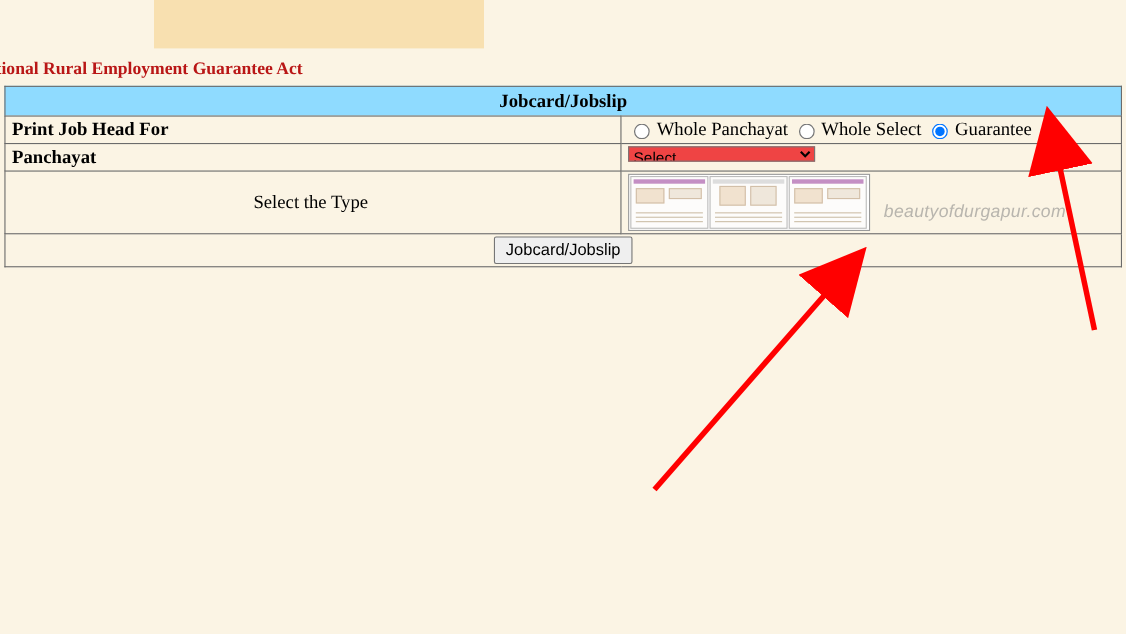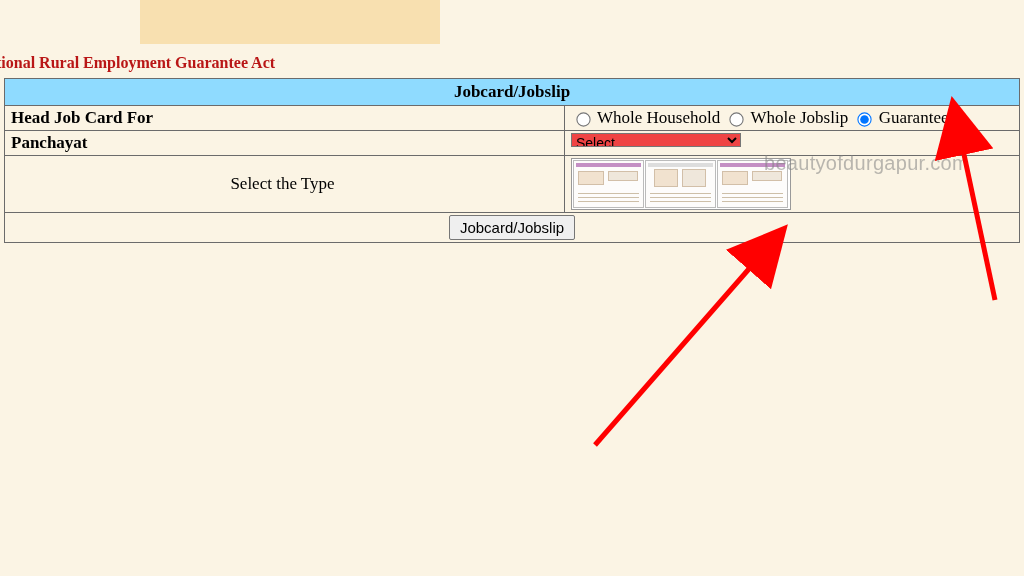--- a/index.html
+++ b/index.html
@@ -113,26 +113,27 @@
     font-size: 15px;
     padding: 3px 10px;
     background: #efefef;
     border: 1px solid #767676;
     border-radius: 2px;
     cursor: pointer;
   }
   .watermark {
     position: absolute;
     right: 55px;
-    top: 152px;
+    top: 184px;
     color: rgba(130,130,130,0.55);
     font-family: Arial, sans-serif;
-    font-size: 20px;
+    font-size: 16px;
     letter-spacing: 0.3px;
     pointer-events: none;
+    font-style: italic;
   }
   svg.arrows {
     position: absolute;
     top: 0; left: 0;
     width: 1024px; height: 576px;
     pointer-events: none;
   }
 </style>
 </head>
 <body>
@@ -141,29 +142,29 @@
   <div class="peach-block"></div>
 </div>
 
 <div class="act-title">tional Rural Employment Guarantee Act</div>
 
 <div class="header-bar">Jobcard/Jobslip</div>
 
 <table class="form-table">
   <tbody>
       <tr>
-    <td class="label-cell">Head Job Card For</td>
+    <td class="label-cell">Print Job Head For</td>
     <td class="radio-row">
       <label>
         <input type="radio" name="pf" style="">
-        <span>Whole Household</span>
+        <span>Whole Panchayat</span>
       </label>
       <label>
         <input type="radio" name="pf" style="">
-        <span>Whole Jobslip</span>
+        <span>Whole Select</span>
       </label>
       <label>
         <input type="radio" name="pf" checked="" style="">
         <span>Guarantee</span>
       </label>
     </td>
   </tr>
   <tr>
     <td class="label-cell">Panchayat</td>
     <td>

